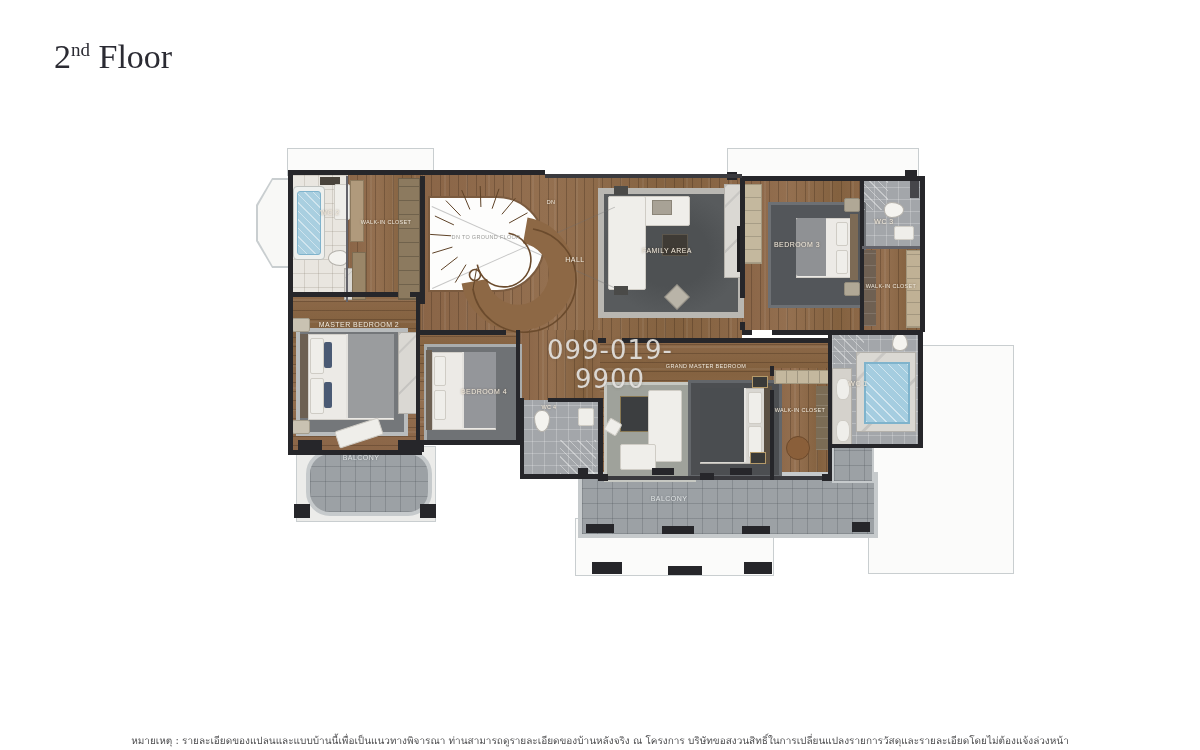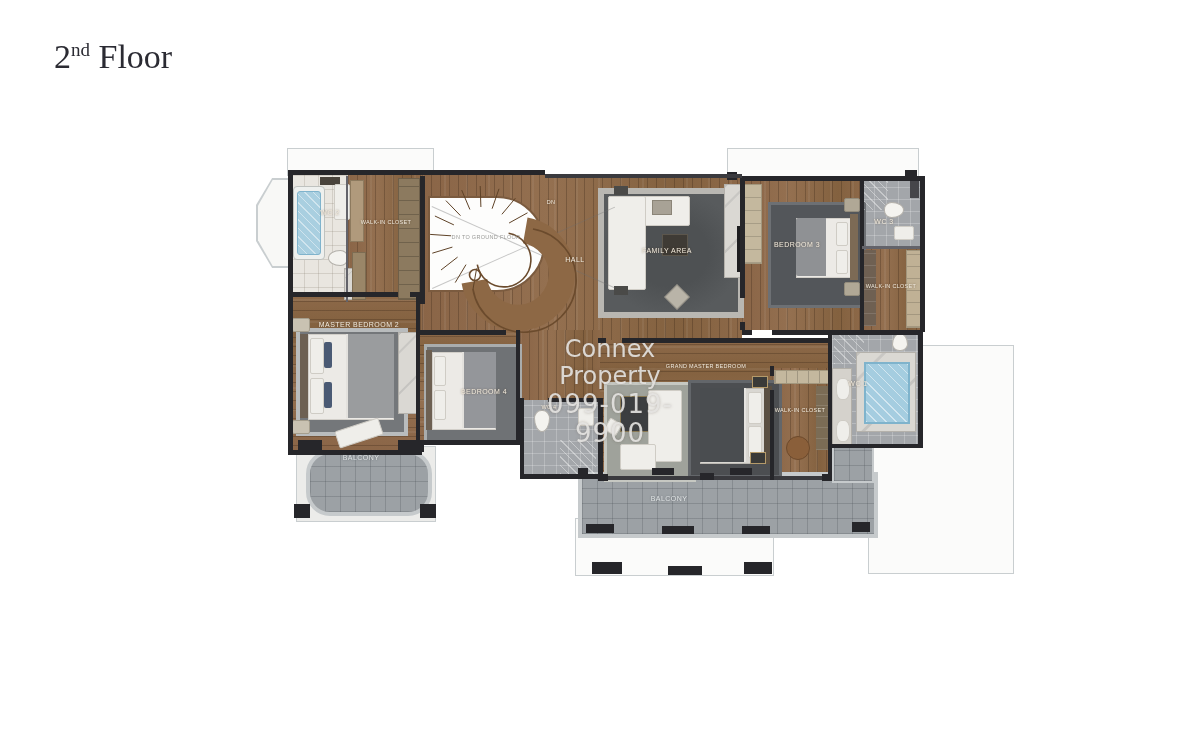--- a/index.html
+++ b/index.html
@@ -280,18 +280,18 @@
   <div class="lbl" style="left:359px;top:324px;">MASTER BEDROOM 2</div>
   <div class="lbl" style="left:484px;top:391px;">BEDROOM 4</div>
   <div class="lbl sm" style="left:549px;top:407px;">WC 4</div>
   <div class="lbl sm" style="left:706px;top:366px;">GRAND MASTER BEDROOM</div>
   <div class="lbl sm" style="left:800px;top:410px;">WALK-IN CLOSET</div>
   <div class="lbl" style="left:858px;top:383px;">WC 1</div>
   <div class="lbl onstone" style="left:361px;top:457px;">BALCONY</div>
   <div class="lbl onstone" style="left:669px;top:498px;">BALCONY</div>
 
   <div class="watermark">
-    <div class="w2">Connex Property</div>
     <div class="w3">099-019-9900</div>
   </div>
 
+  <div class="footnote">หมายเหตุ : รายละเอียดของแปลนและแบบบ้านนี้เพื่อเป็นแนวทางพิจารณา ท่านสามารถดูรายละเอียดของบ้านหลังจริง ณ โครงการ บริษัทขอสงวนสิทธิ์ในการเปลี่ยนแปลงรายการวัสดุและรายละเอียดโดยไม่ต้องแจ้งล่วงหน้า</div>
 
 </div>
 
 </body></html>

